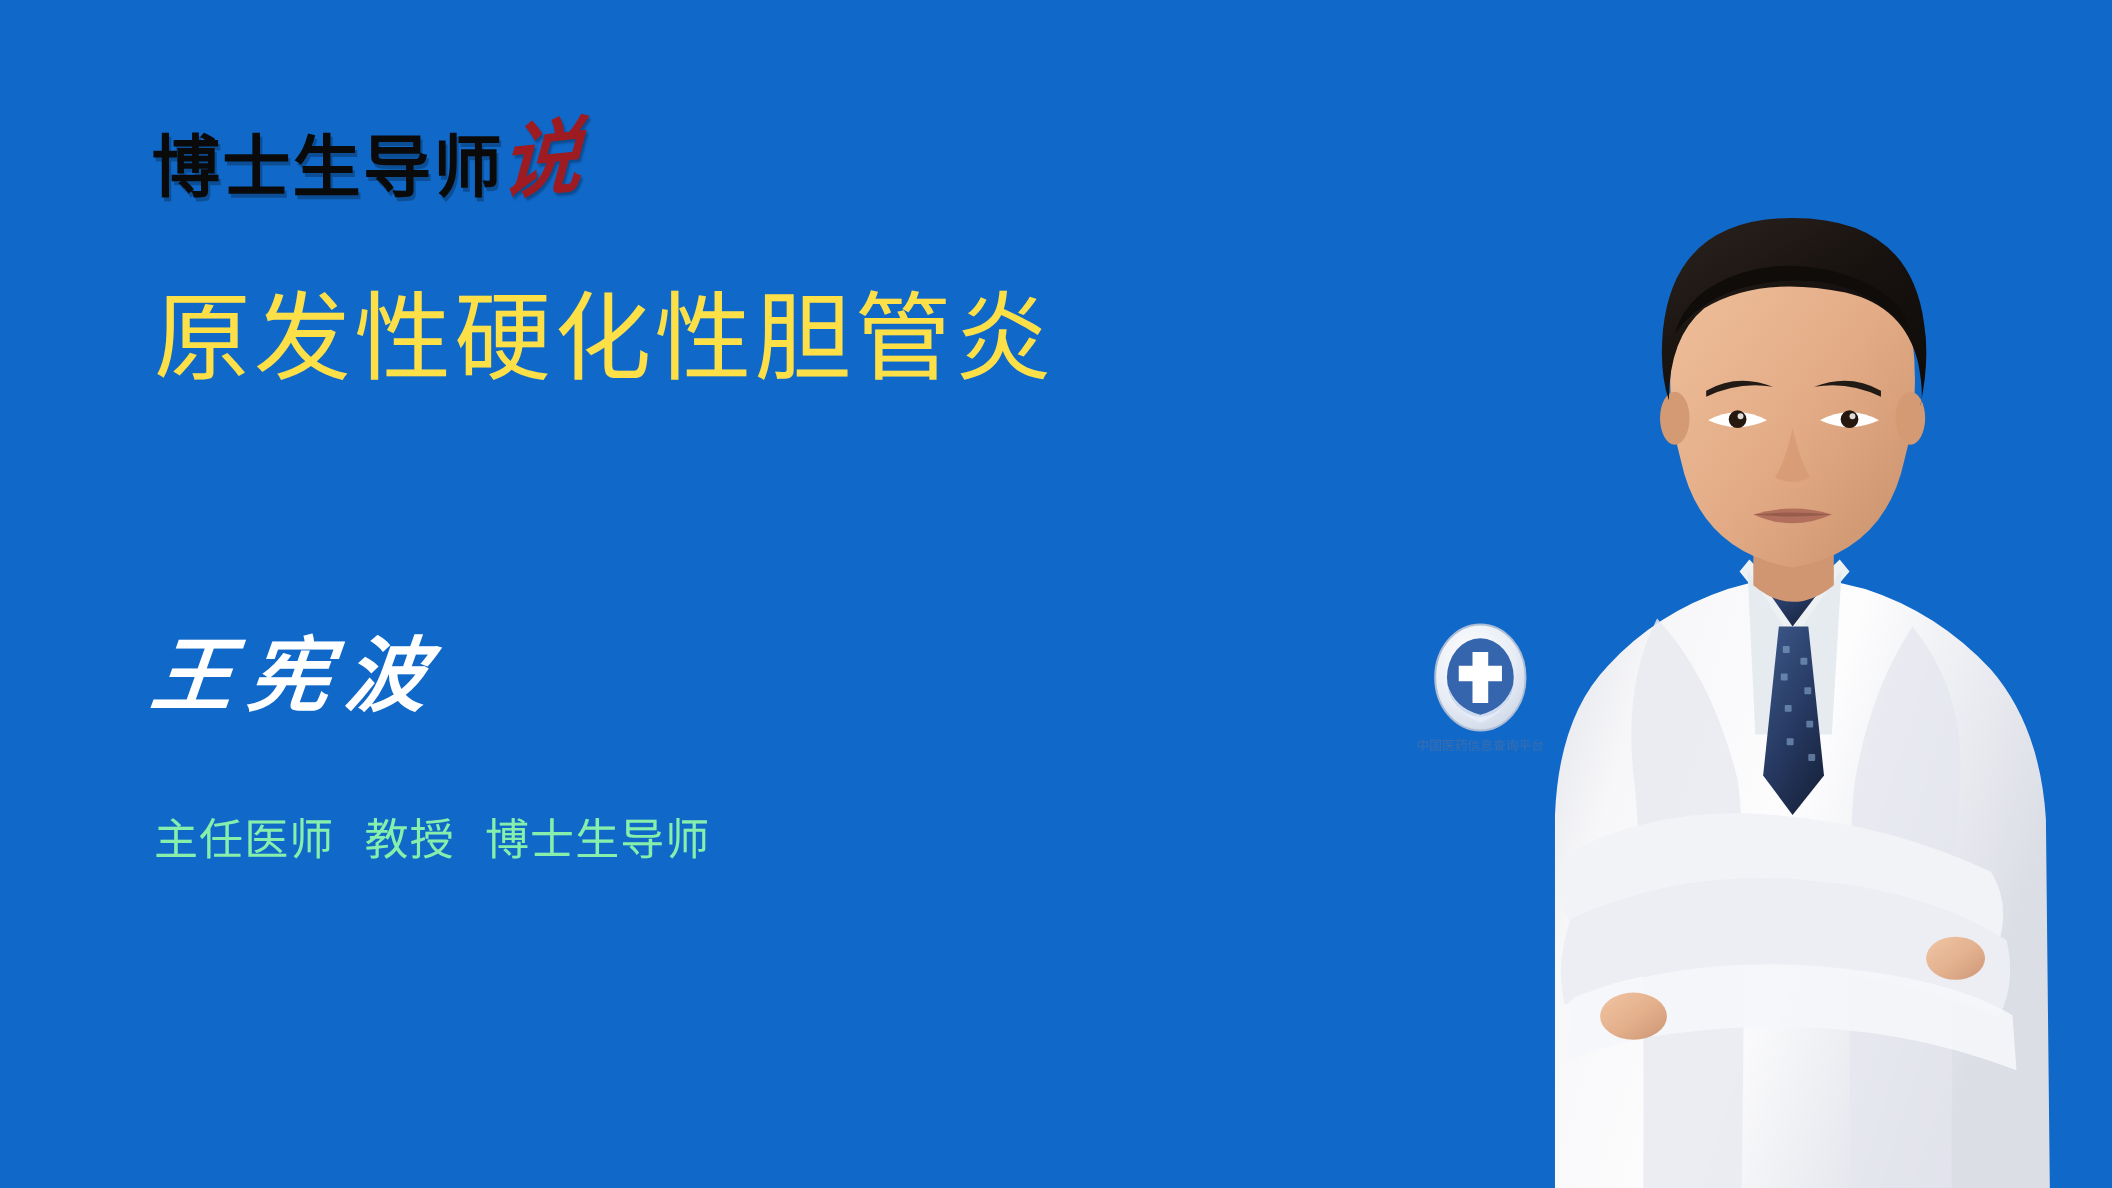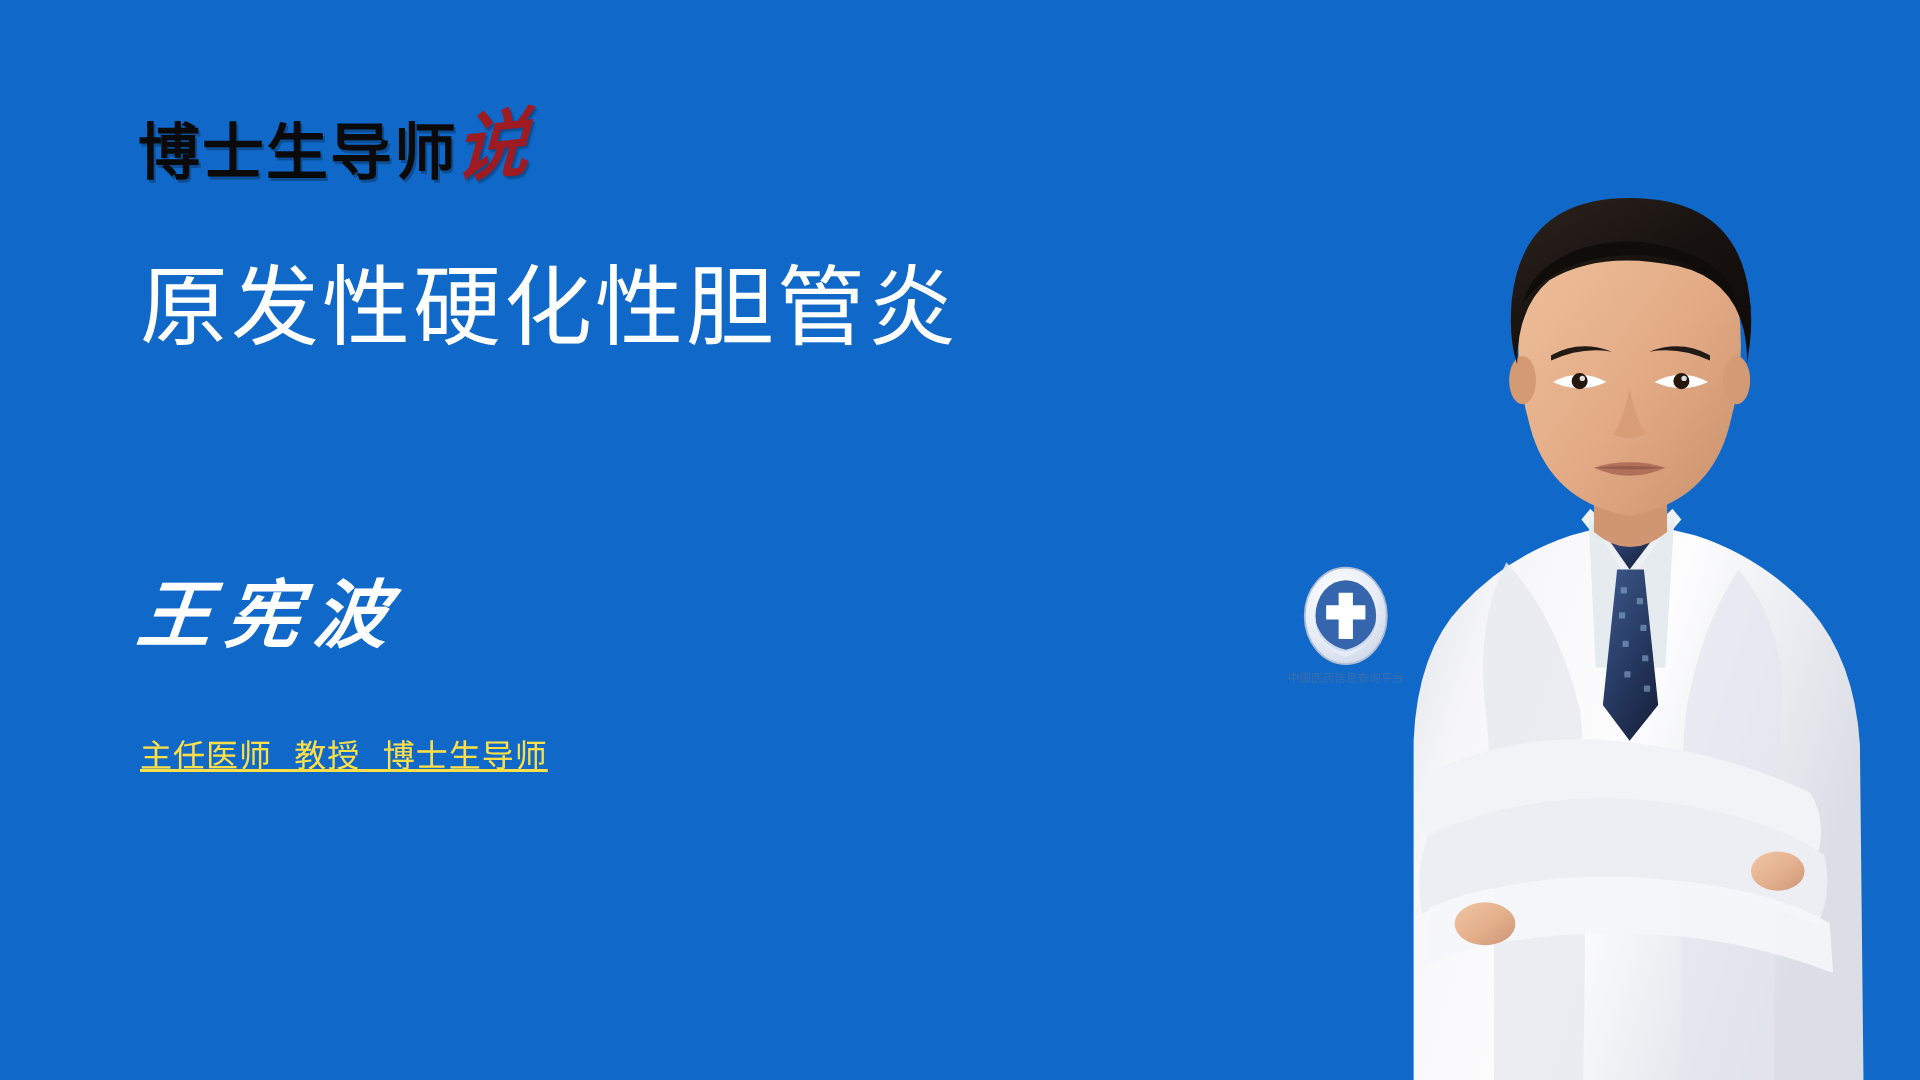--- a/index.html
+++ b/index.html
@@ -51,21 +51,21 @@
   }
 
   
   .headline {
     position: absolute;
     left: 140px;
     top: 250px;
     width: 1000px;
   }
   .headline-line {
-    color: #ffffff;
+    color: #fde047;
     font-size: 88px;
     line-height: 1.32;
     font-weight: 400;
     letter-spacing: 3px;
     font-family: "DejaVu Sans", "Liberation Sans", sans-serif;
   }
 
   
   .doctor-name {
     position: absolute;
@@ -82,28 +82,27 @@
   }
 
   
   .credentials {
     position: absolute;
     left: 140px;
     top: 722px;
     width: 1060px;
   }
   .credential-line {
-    color: #fde047;
-    font-size: 32px;
+    color: #86efac;
+    font-size: 40px;
     line-height: 2.13;
     font-weight: 400;
     letter-spacing: 1px;
     white-space: pre;
     font-family: "DejaVu Sans", "Liberation Sans", sans-serif;
-    text-decoration: underline;
   }
 
   
   .portrait {
     position: absolute;
     right: 0;
     bottom: 0;
     width: 720px;
     height: 964px;
     pointer-events: none;

